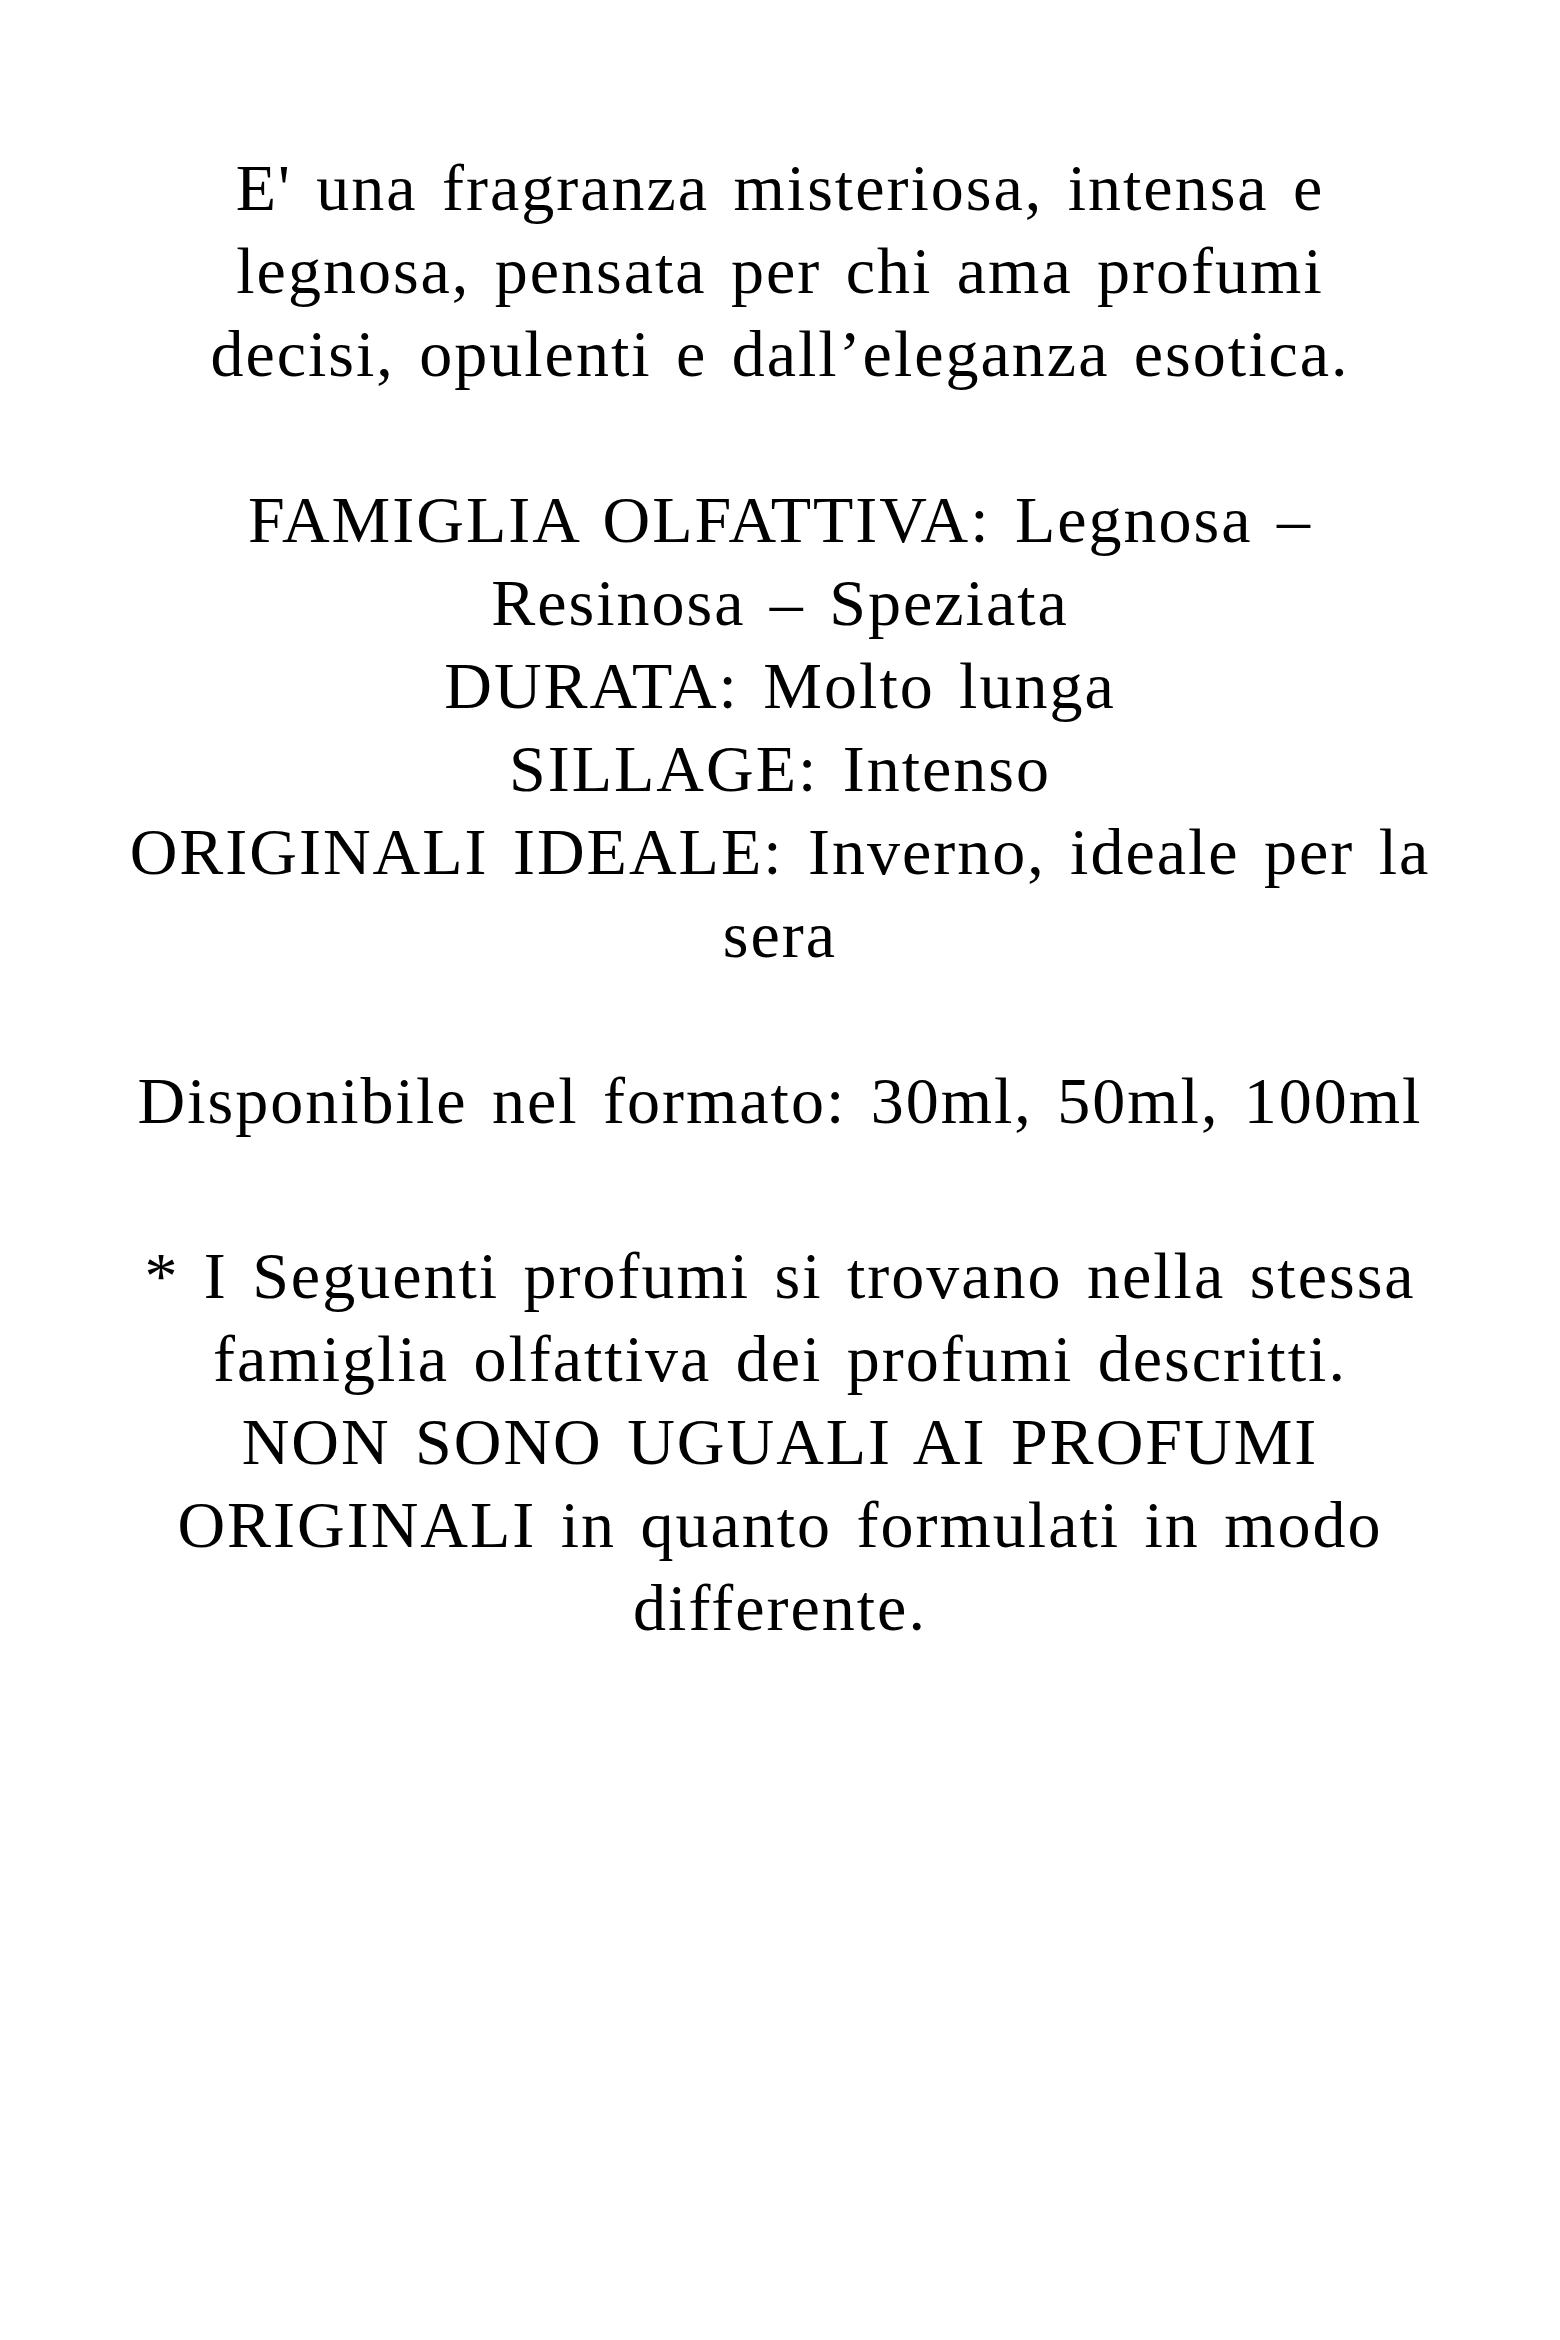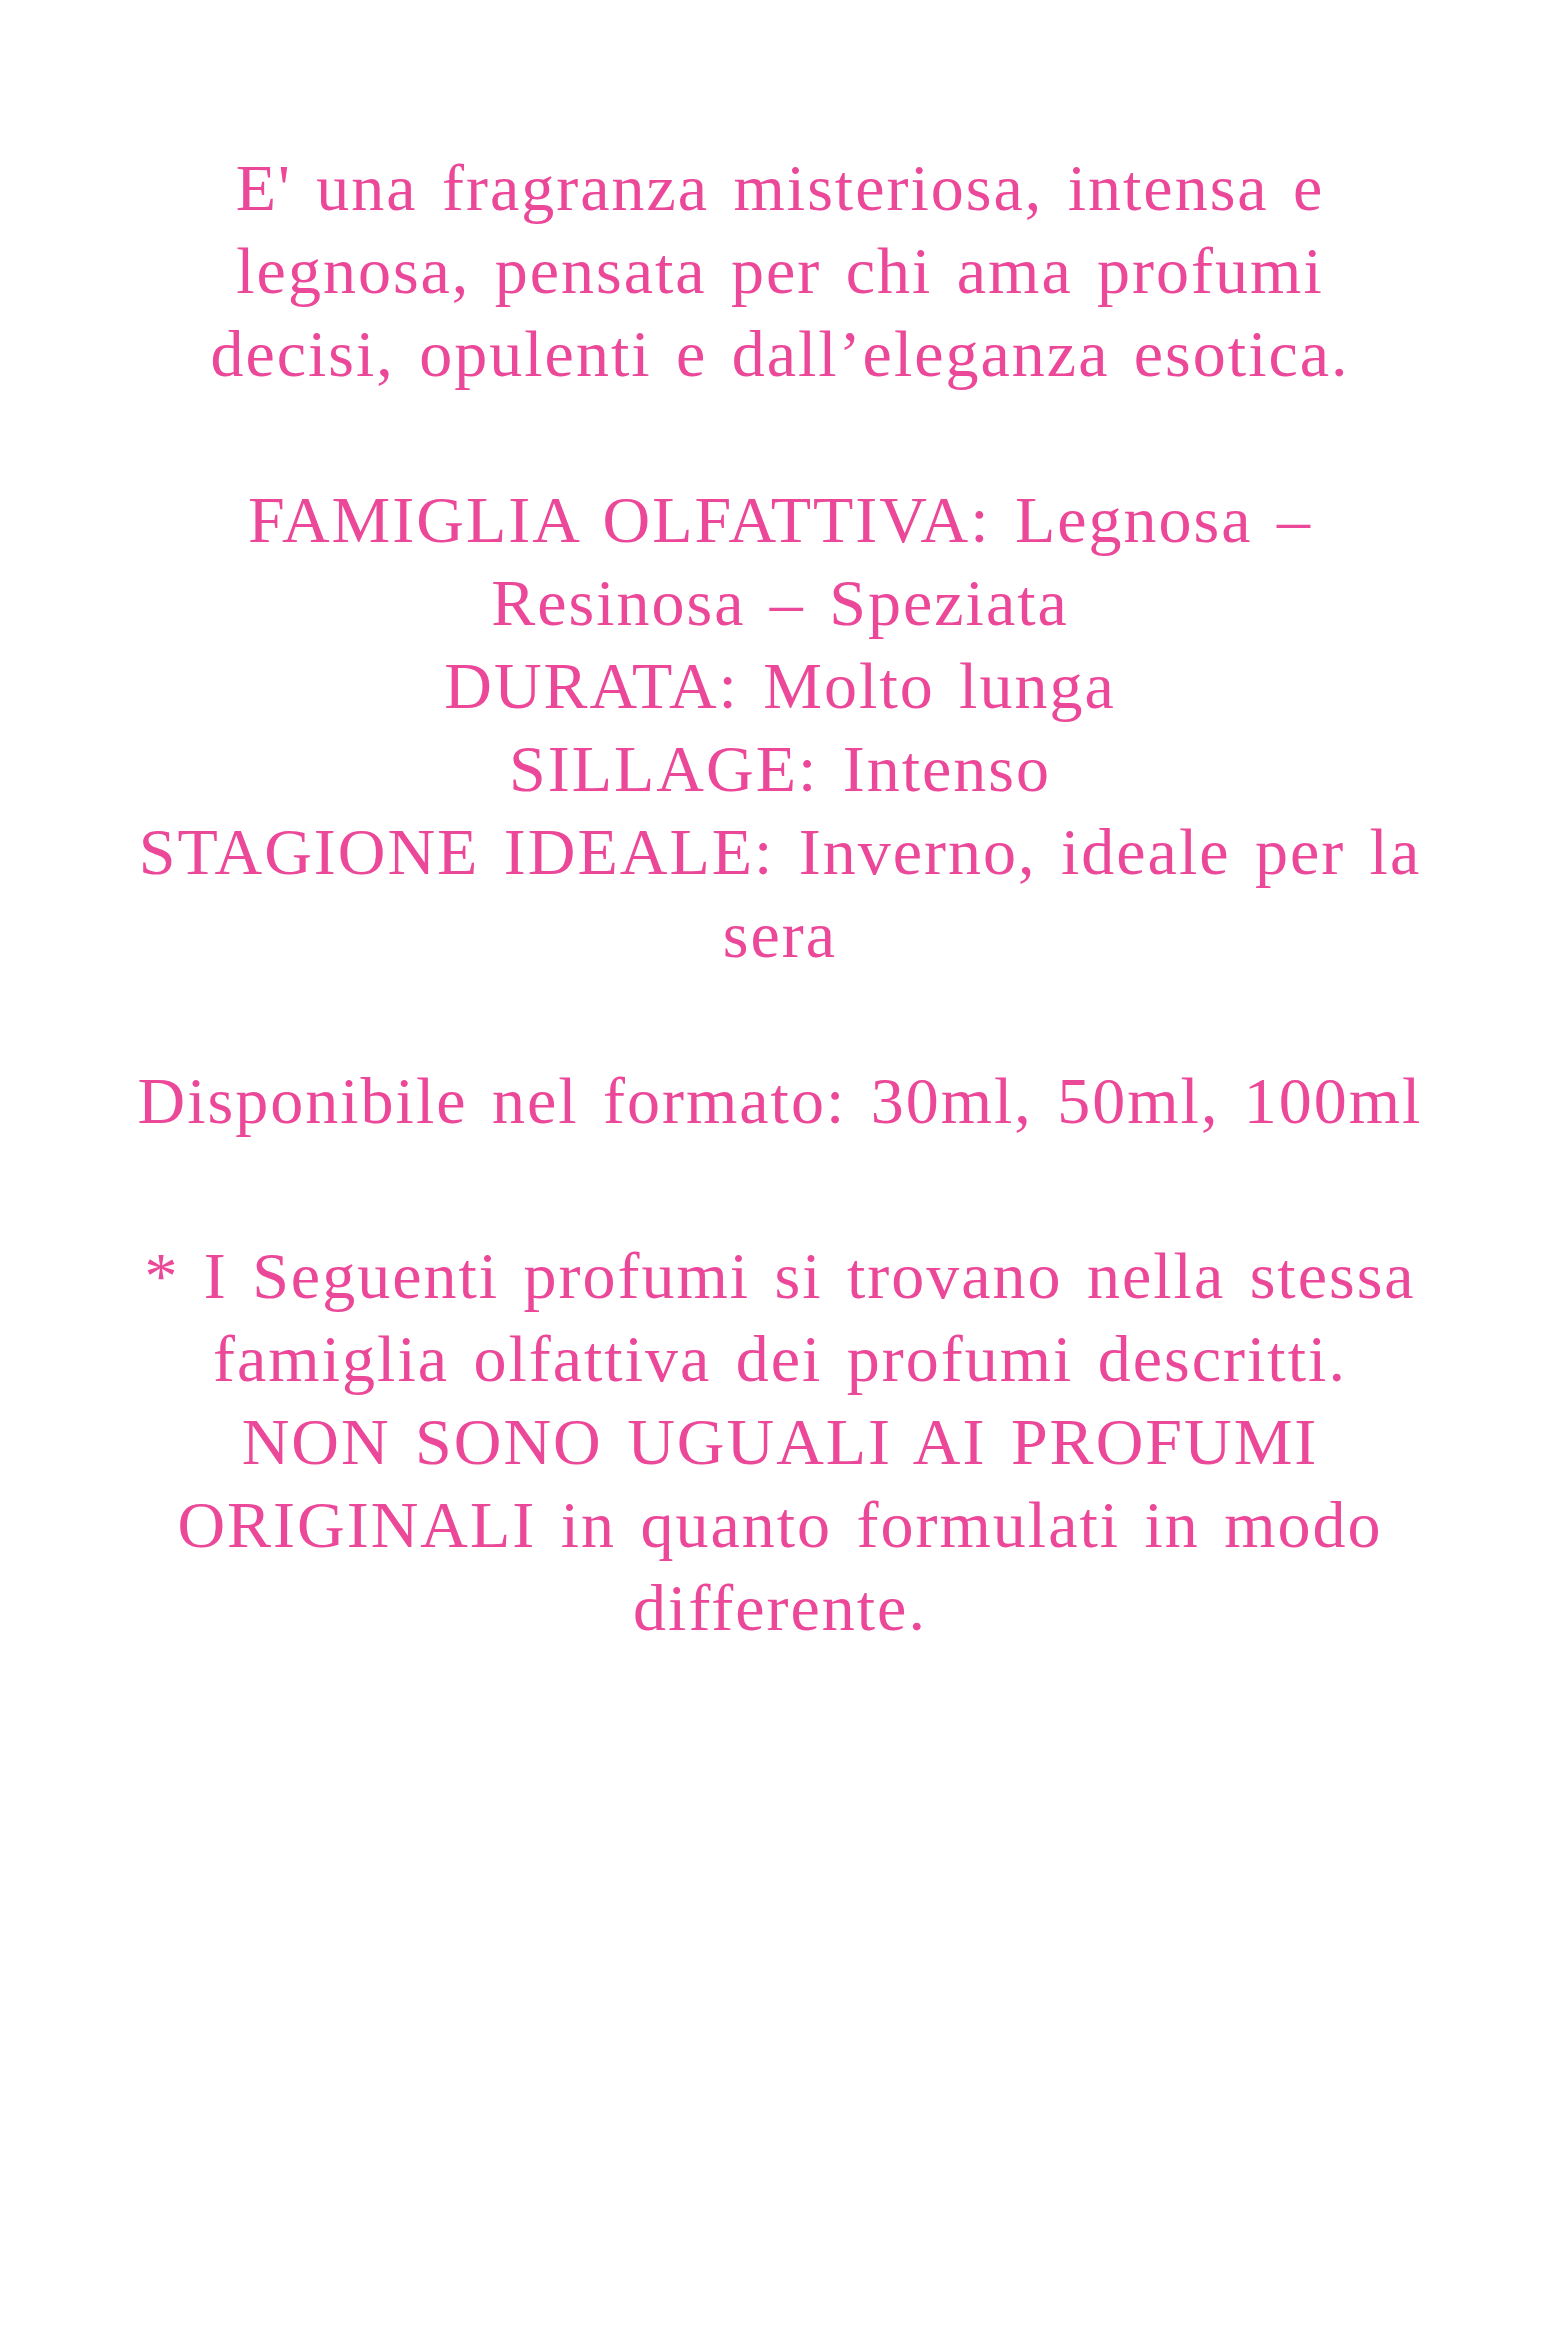--- a/index.html
+++ b/index.html
@@ -3,21 +3,21 @@
 <meta charset="utf-8">
 <style>
   html, body { margin: 0; padding: 0; background: #ffffff; }
   .page {
     position: relative;
     width: 1560px;
     height: 2341px;
     background: #ffffff;
     overflow: hidden;
     font-family: "Liberation Serif", serif;
-    color: #ec4899;
+    color: #000000;
   }
   .content {
     box-sizing: border-box;
     width: 100%;
     padding: 146px 44px 0 44px;
     text-align: center;
   }
   .para {
     white-space: pre-line;       
     font-size: 66px;
@@ -38,21 +38,21 @@
   <div class="content">
 
     <p class="para">E' una fragranza misteriosa, intensa e
 legnosa, pensata per chi ama profumi
 decisi, opulenti e dall’eleganza esotica.</p>
 
     <p class="para">FAMIGLIA OLFATTIVA: Legnosa –
 Resinosa – Speziata
 DURATA: Molto lunga
 SILLAGE: Intenso
-STAGIONE IDEALE: Inverno, ideale per la
+ORIGINALI IDEALE: Inverno, ideale per la
 sera</p>
 
 
     <p class="para formats">Disponibile nel formato: 30ml, 50ml, 100ml</p>
 
     <p class="para">* I Seguenti profumi si trovano nella stessa
 famiglia olfattiva dei profumi descritti.
 NON SONO UGUALI AI PROFUMI
 ORIGINALI in quanto formulati in modo
 differente.</p>

